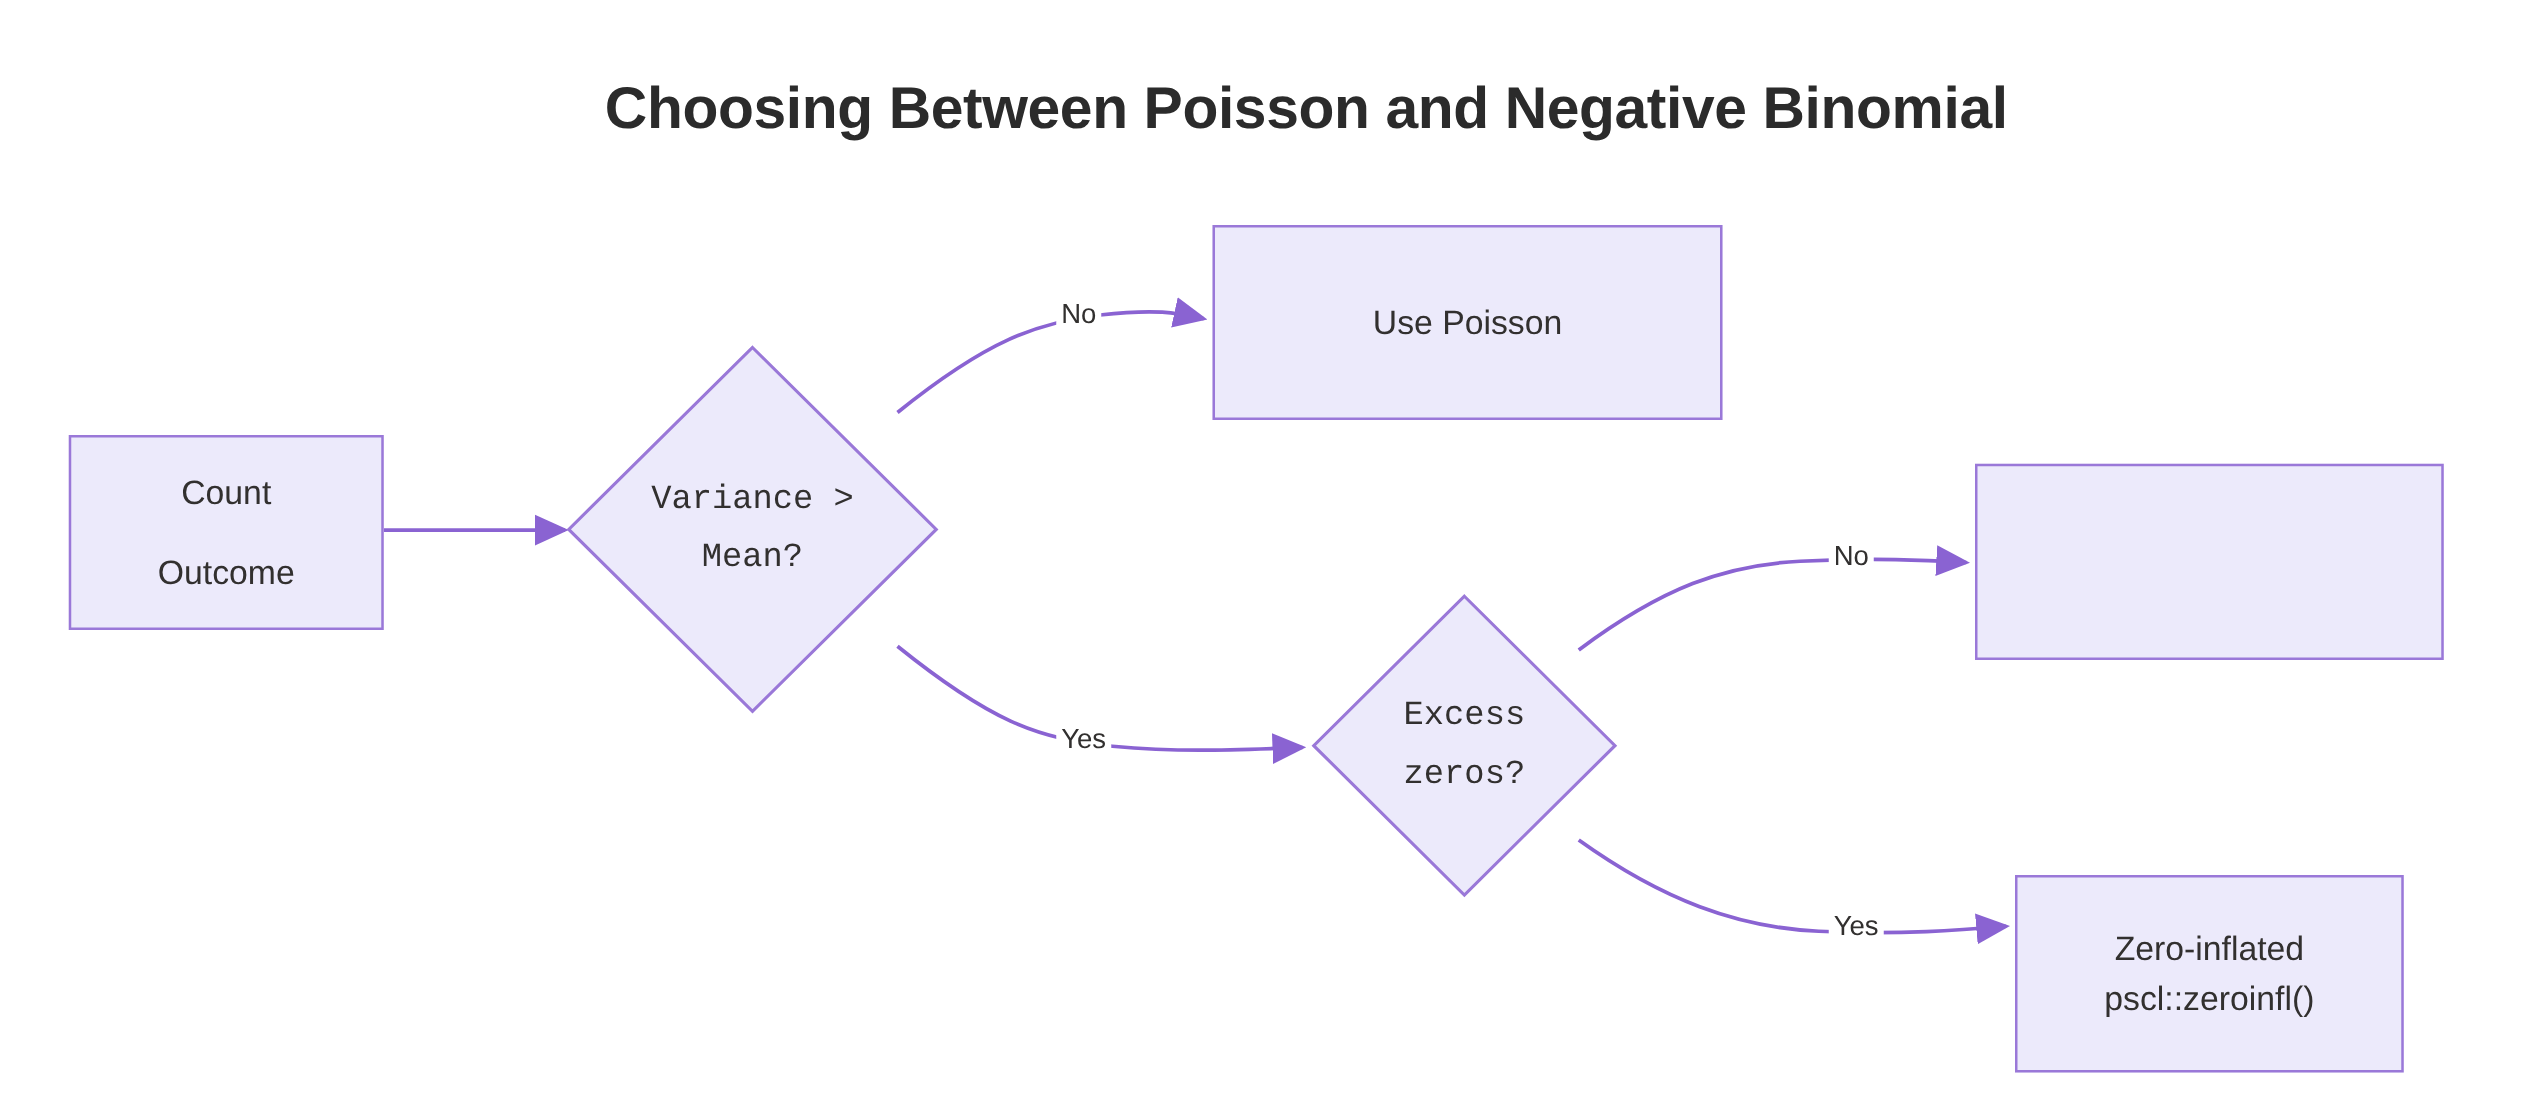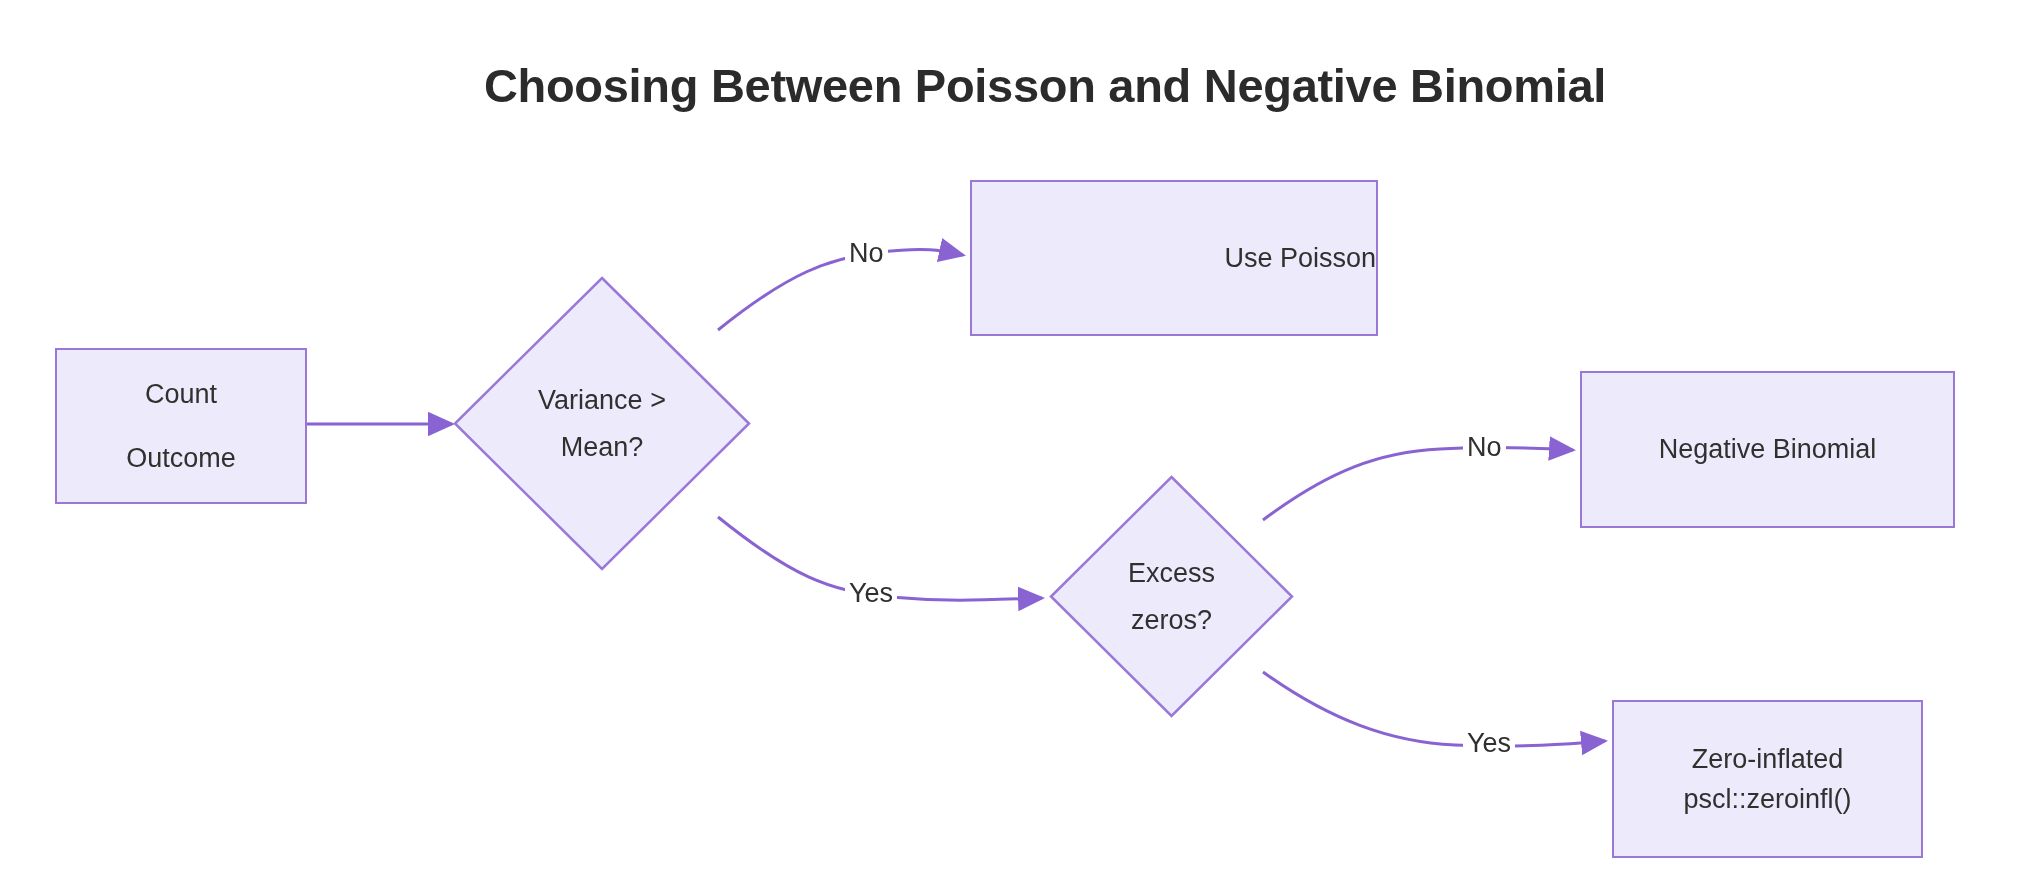--- a/index.html
+++ b/index.html
@@ -71,30 +71,31 @@
     position: absolute;
     left: 0;
     top: 0;
     width: 100%;
     height: 100%;
     display: flex;
     flex-direction: column;
     align-items: center;
     justify-content: center;
     pointer-events: none;
+    font-family: Liberation Mono, monospace;
   }
   .diamond-label .line {
     font-size: 27px;
     color: #32302f;
     line-height: 1.72;
     white-space: nowrap;
   }
   .edge-label {
     position: absolute;
-    font-size: 27px;
+    font-size: 22px;
     color: #32302f;
     background: #ffffff;
     padding: 0 4px;
     white-space: nowrap;
   }
 </style>
 </head>
 <body>
 
 <div id="stage">
@@ -127,36 +128,35 @@
   <div class="diamond-wrap" style="left:452px; top:275px; width:300px; height:297px;">
     <svg width="300" height="297" viewBox="0 0 300 297">
       <polygon points="150,3 297,148.5 150,294 3,148.5" fill="#eceafb" stroke="#9a78d8" stroke-width="2.5"></polygon>
     </svg>
     <div class="diamond-label">
       <div class="line">Variance &gt;</div>
       <div class="line">Mean?</div>
     </div>
   </div>
 
-  <div class="node rect" style="left:970px; top:180px; width:408px; height:156px;align-items:flex-end;">
+  <div class="node rect" style="left:970px; top:180px; width:408px; height:156px;">
     <div class="line">Use Poisson</div>
   </div>
 
   <div class="diamond-wrap" style="left:1048px; top:474px; width:247px; height:245px;">
     <svg width="247" height="245" viewBox="0 0 247 245">
       <polygon points="123.5,3 244,122.5 123.5,242 3,122.5" fill="#eceafb" stroke="#9a78d8" stroke-width="2.5"></polygon>
     </svg>
     <div class="diamond-label">
       <div class="line">Excess</div>
       <div class="line">zeros?</div>
     </div>
   </div>
 
   <div class="node rect" style="left:1580px; top:371px; width:375px; height:157px;">
-    <div class="line">Negative Binomial</div>
   </div>
 
   <div class="node rect" style="left:1612px; top:660px; width:311px; height:158px;margin-top:40px;">
     <div class="line">Zero-inflated</div>
     <div class="line">pscl::zeroinfl()</div>
   </div>
 
   <div class="edge-label" style="left:845px; top:238px;">No</div>
 
   <div class="edge-label" style="left:845px; top:578px;">Yes</div>

